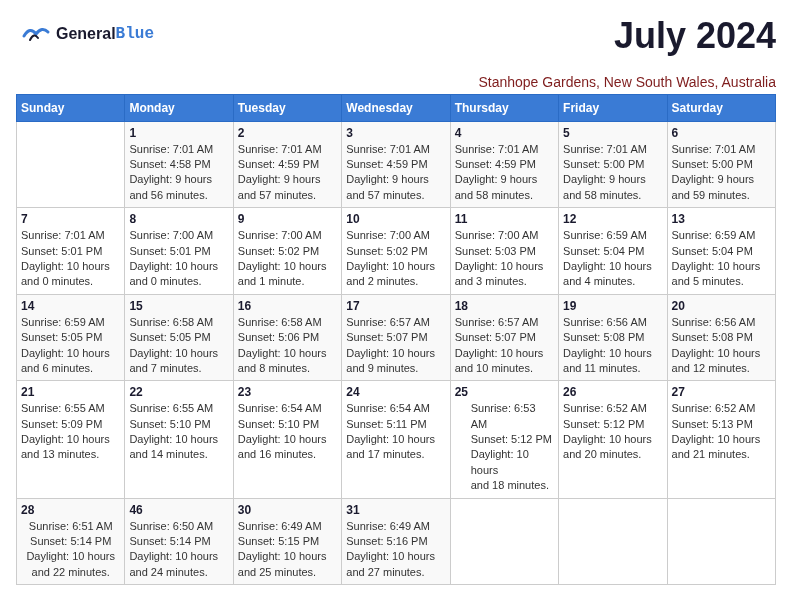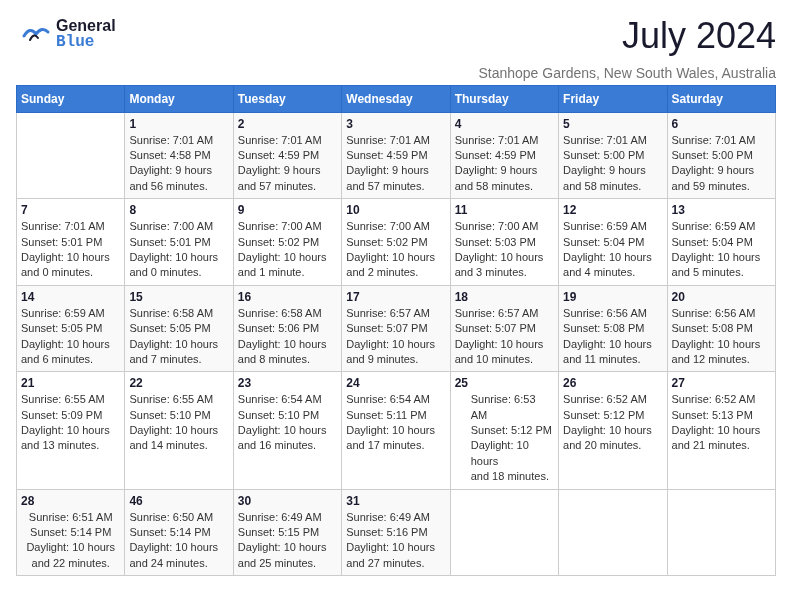--- a/index.html
+++ b/index.html
@@ -14,28 +14,28 @@
       display: flex;
       justify-content: space-between;
       align-items: flex-start;
       margin-bottom: 4px;
     }
     .title-section {
       text-align: right;
     }
     .month-year {
       font-size: 36px;
-      font-weight: normal;
+      font-weight: bold;
       color: #1a1a2e;
       line-height: 1.1;
     }
     .location {
       font-size: 14px;
-      color: #737373;
-      margin-top: 9px;
+      color: #7f1d1d;
+      margin-top: 18px;
     }
     table {
       width: 100%;
       border-collapse: collapse;
       font-size: 11px;
     }
     thead tr th {
       background-color: #3a7bd5;
       color: white;
       padding: 6px 4px;
@@ -76,21 +76,21 @@
       display: flex;
       align-items: center;
       gap: 4px;
     }
     .logo-icon {
       width: 36px;
       height: 36px;
     }
     .logo-name {
       display: flex;
-      flex-direction: column;
+      flex-direction: row;
       line-height: 1;
     }
     .logo-general {
       font-size: 16px;
       font-weight: bold;
       color: #1a1a2e;
     }
     .logo-blue {
       font-size: 16px;
       font-weight: bold;

